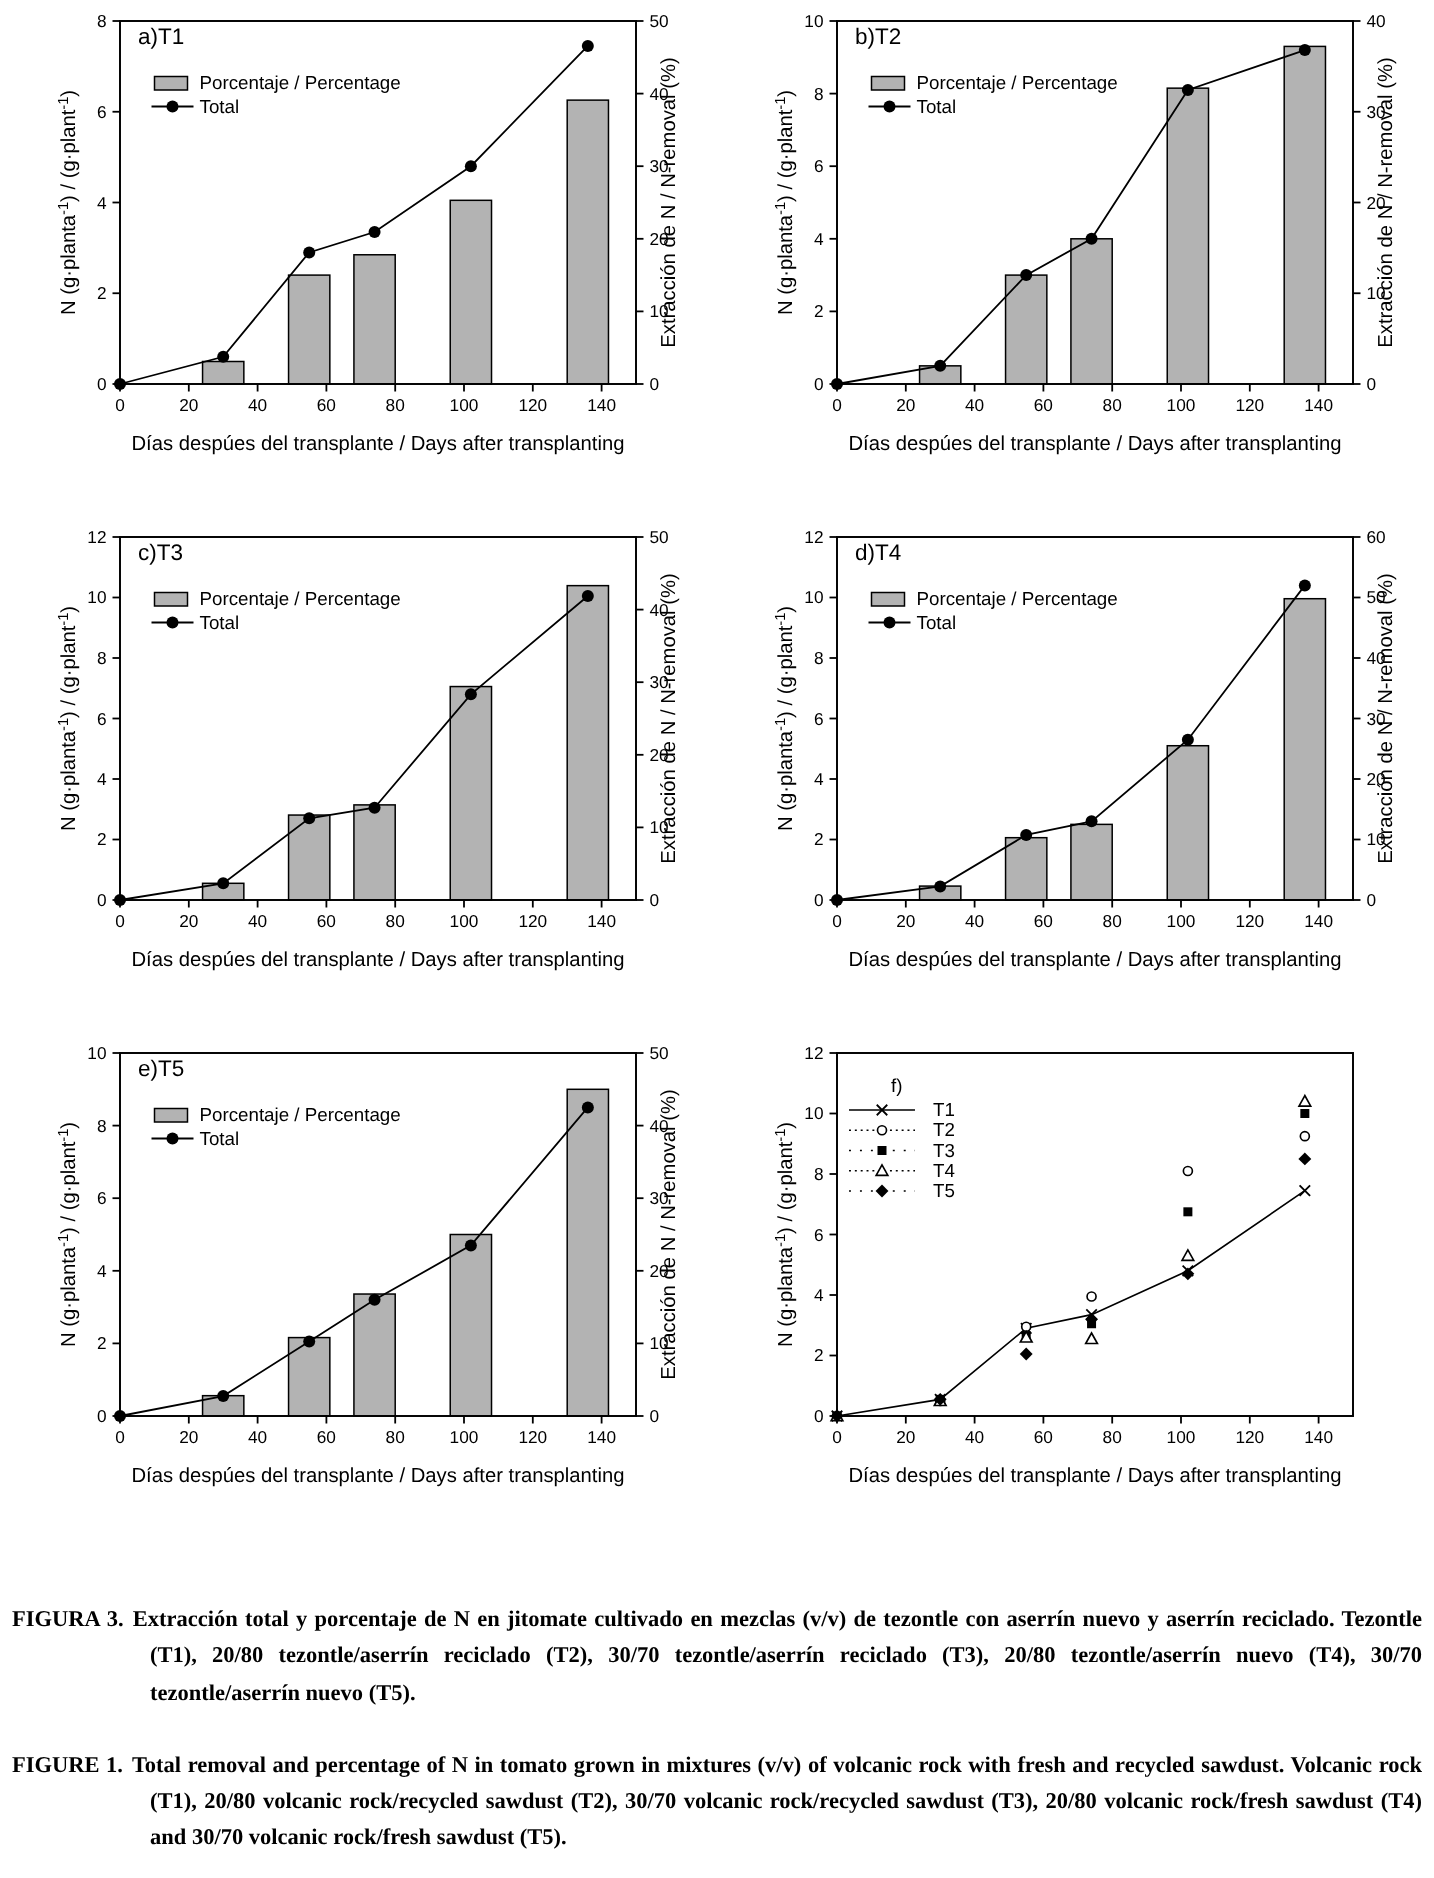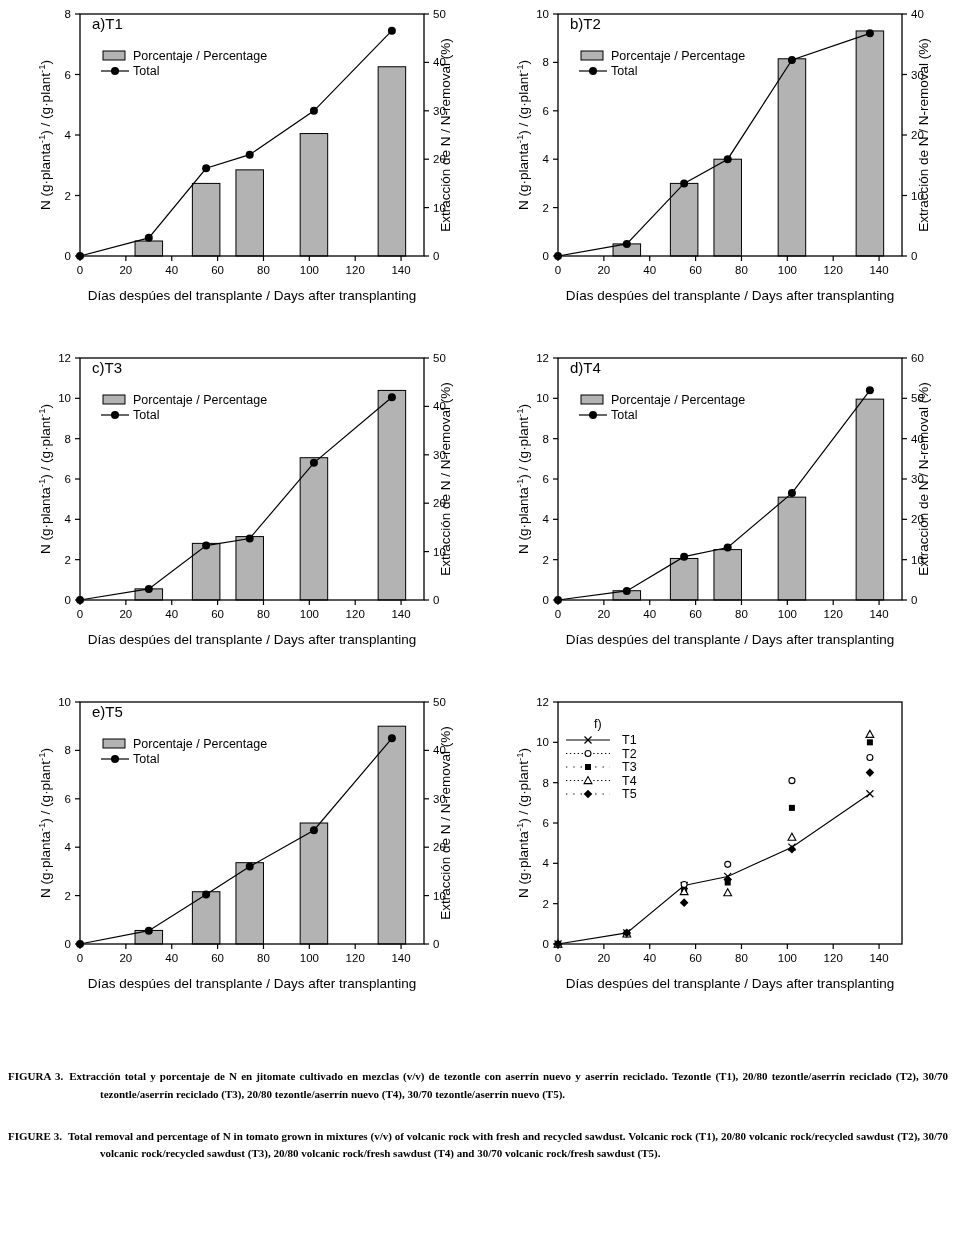--- a/index.html
+++ b/index.html
@@ -2,21 +2,21 @@
 <html><head>
 <meta charset="utf-8">
 <style>
   html,body{margin:0;padding:0;background:#ffffff;}
   .page{width:956px;height:1252px;background:#ffffff;color:#000;overflow:hidden;
         font-family:"Liberation Sans",sans-serif;}
   .panels{display:grid;grid-template-columns:478px 478px;grid-auto-rows:330px;
           row-gap:14px;width:956px;}
   .panel{width:478px;height:330px;}
   .captions{margin-top:50px;padding:0 8px;}
-  .caption{font-family:"Liberation Serif",serif;font-weight:700;font-size:11px;
+  .caption{font-family:"Liberation Serif",serif;font-weight:700;font-size:15px;
            line-height:1.62;text-align:justify;color:#000;
            padding-left:92px;text-indent:-92px;margin:0 0 24px 0;}
   .cap-label{margin-right:6px;}
 </style>
 </head>
 <body>
 
 <div class="page">
   <div class="panels">
     <div class="panel"><svg width="478" height="330" viewBox="0 0 478 330" font-family="&quot;Liberation Sans&quot;, sans-serif">
@@ -494,15 +494,15 @@
             <line x1="88" y1="106" x2="132" y2="106" stroke="#000" stroke-width="1" stroke-dasharray="1.3 6"></line>
             <polygon points="110,101.7 114.3,106 110,110.3 105.7,106" fill="#000"></polygon>
             <text x="144" y="110" font-size="12.5" text-anchor="start" fill="#000">T5</text>
           </g>
           <text x="252" y="300" font-size="13.5" text-anchor="middle" fill="#000"><tspan dy="0">Días despúes del transplante / Days after transplanting</tspan></text>
           <text x="50" y="135" font-size="13.5" text-anchor="middle" fill="#000" transform="rotate(-90 50 135)"><tspan dy="0">N (g·planta</tspan><tspan dy="-5" font-size="9.719999999999999">-1</tspan><tspan dy="5">) / (g·plant</tspan><tspan dy="-5" font-size="9.719999999999999">-1</tspan><tspan dy="5">)</tspan></text>
         </svg></div>
   </div>
   <div class="captions">
     <p class="caption"><span class="cap-label">FIGURA 3.</span><span>Extracción total y porcentaje de N en jitomate cultivado en mezclas (v/v) de tezontle con aserrín nuevo y aserrín reciclado. Tezontle (T1), 20/80 tezontle/aserrín reciclado (T2), 30/70 tezontle/aserrín reciclado (T3), 20/80 tezontle/aserrín nuevo (T4), 30/70 tezontle/aserrín nuevo (T5).</span></p>
-    <p class="caption"><span class="cap-label">FIGURE 3.</span><span>Total removal and percentage of N in tomato grown in mixtures (v/v) of volcanic rock with fresh and recycled sawdust. Volcanic rock (T1), 20/80 volcanic rock/recycled sawdust (T2), 30/70 volcanic rock/recycled sawdust (T3), 20/80 volcanic rock/fresh sawdust (T4) and 30/70 volcanic rock/fresh sawdust (T5).</span></p>
+    <p class="caption"><span class="cap-label">FIGURE 1.</span><span>Total removal and percentage of N in tomato grown in mixtures (v/v) of volcanic rock with fresh and recycled sawdust. Volcanic rock (T1), 20/80 volcanic rock/recycled sawdust (T2), 30/70 volcanic rock/recycled sawdust (T3), 20/80 volcanic rock/fresh sawdust (T4) and 30/70 volcanic rock/fresh sawdust (T5).</span></p>
   </div>
 </div>
 
 </body></html>

